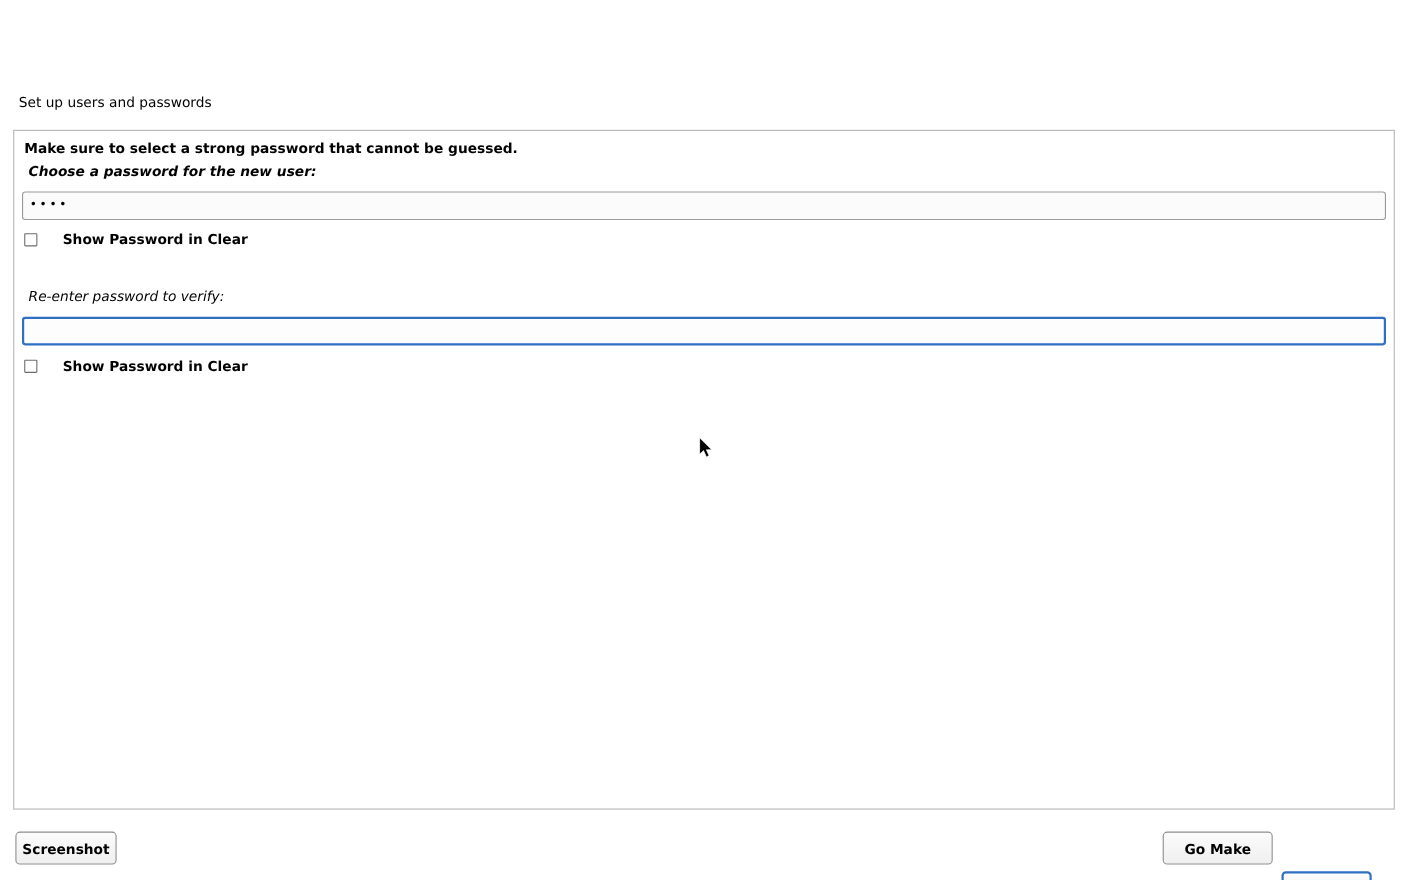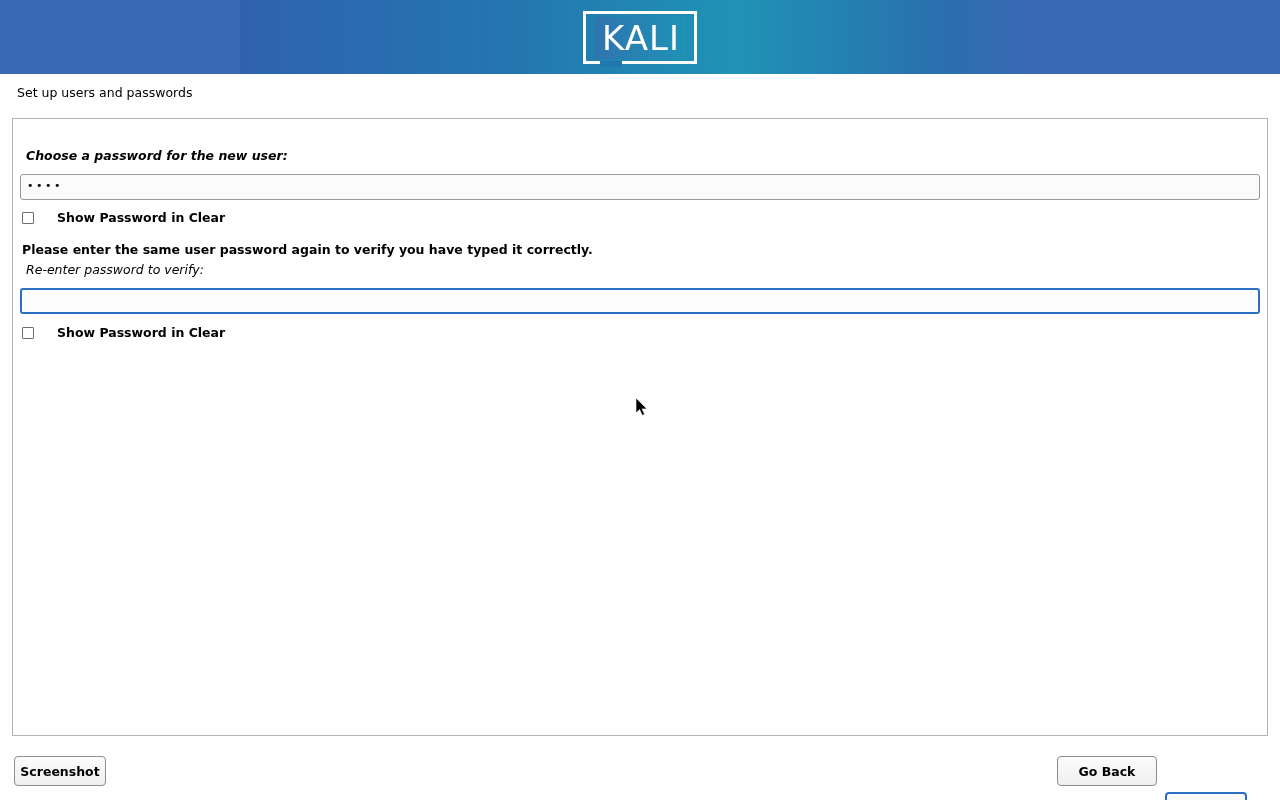--- a/index.html
+++ b/index.html
@@ -184,57 +184,51 @@
     border: 2px solid #2e6fc4;
     border-radius: 4px;
     margin-top: 36px;
   }
 </style>
 </head>
 <body>
 
 <div id="app">
 
-  <div class="banner">
-    <div class="banner-gradient"></div>
-    <div class="banner-logo"></div>
-    <div class="banner-logo-text">KALI</div>
-    <div class="banner-notch"></div>
-  </div>
 
   <div class="step-title">Set up users and passwords</div>
 
   <div class="panel">
 
+    <div class="q-heading" style="left:9px; top:8px;">Make sure to select a strong password that cannot be guessed.</div>
 
     <div class="q-label" style="left:13px; top:29px;font-weight:bold;">Choose a password for the new user:</div>
 
     <input class="text-input" style="left: 7px; top: 55px; width: 1240px;" type="text" readonly="" placeholder="">
 
     <div class="checkbox-row" style="left:9px; top:91px;">
       <span class="checkbox"></span>
       <span class="checkbox-label">Show Password in Clear</span>
     </div>
 
-    <div class="q-heading" style="left:9px; top:123px;">Please enter the same user password again to verify you have typed it correctly.</div>
 
     <div class="q-label" style="left:13px; top:143px;">Re-enter password to verify:</div>
 
     <input class="text-input focused" style="left: 7px; top: 169px; width: 1240px;" type="text" placeholder="">
 
     <div class="checkbox-row" style="left:9px; top:206px;">
       <span class="checkbox"></span>
       <span class="checkbox-label">Show Password in Clear</span>
     </div>
 
   </div>
 
   <div class="pw-dots">••••</div>
 
   <div class="btn btn-screenshot">Screenshot</div>
-  <div class="btn btn-goback">Go Back</div>
+  <div class="btn btn-goback">Go Make</div>
   <div class="btn btn-continue">Continue</div>
 
   <svg class="cursor" viewBox="0 0 12 19">
     <polygon points="0,0 0,15 3.6,11.6 6.2,17.4 8.6,16.2 6.1,10.9 11,10.9" fill="#000000" stroke="#ffffff" stroke-width="0.6"></polygon>
   </svg>
 
 </div>
 
 </body></html>

